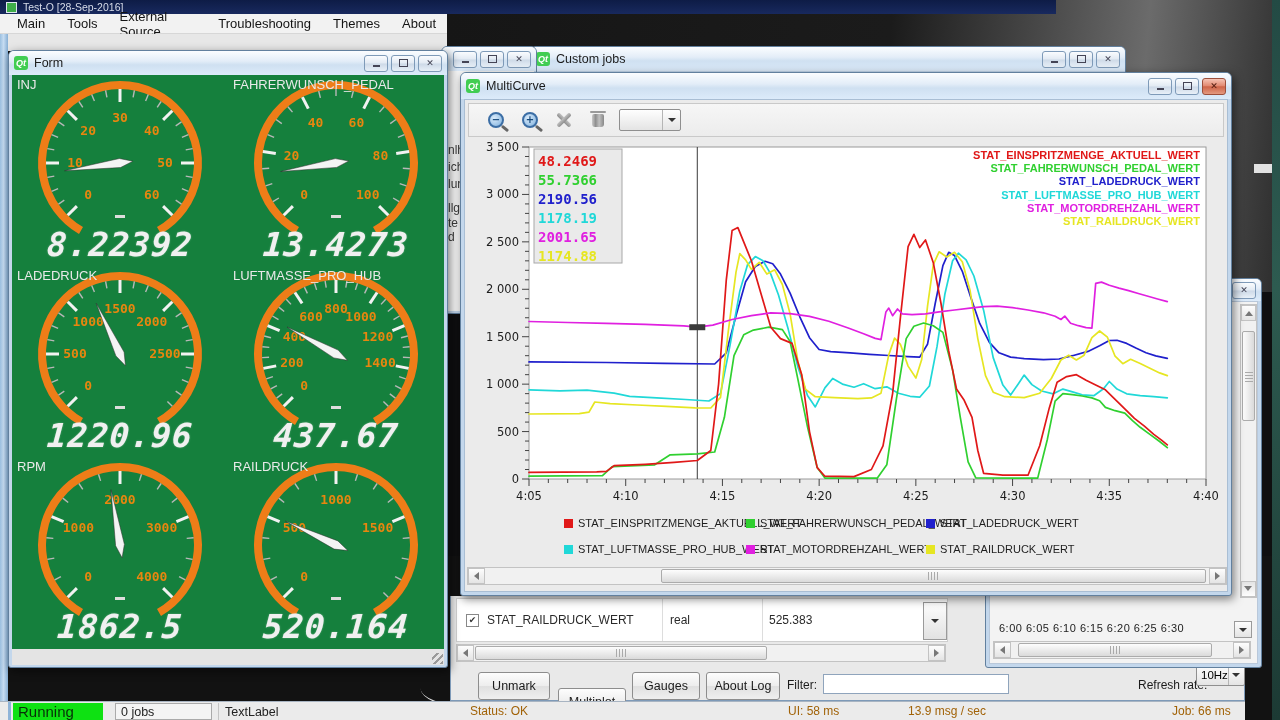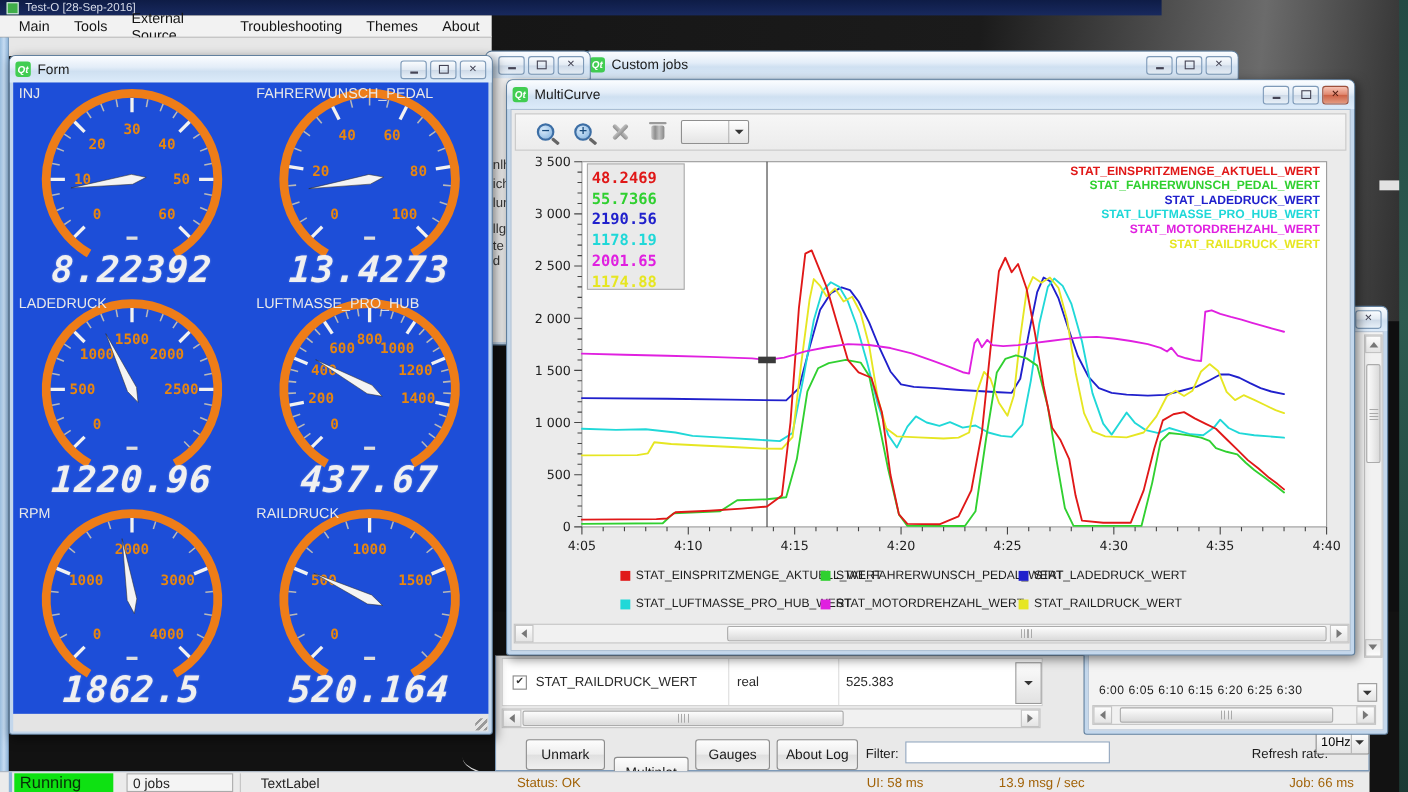--- a/index.html
+++ b/index.html
@@ -37,21 +37,21 @@
     font:italic 700 9px "Liberation Sans",sans-serif;display:flex;align-items:center;justify-content:center;flex:0 0 auto}
   .wbtns{margin-left:auto;display:flex;gap:3px}
   .wbtn{width:22px;height:15px;border:1px solid #7e9ab8;border-radius:3px;display:flex;align-items:center;
     justify-content:center;font:700 9px "DejaVu Sans",sans-serif;color:#445;
     background:linear-gradient(#fafcfe,#e2eaf3 48%,#cdd9e7 52%,#e8f0f8)}
   .wbtn.close-red{background:linear-gradient(#f6c3b4,#e28a72 45%,#ce6448 52%,#e49a80);border-color:#9c4f3b;color:#4f1a0e}
   .maxglyph{width:7px;height:6px;border:1.5px solid #445}
   .minglyph{width:7px;height:2px;background:#445;margin-top:6px}
   
   #form-win{left:8px;top:50px;width:440px;height:618px;z-index:7}
-  #form-content{position:absolute;left:3px;top:24px;width:432px;height:574px;background:#1d4ed8}
+  #form-content{position:absolute;left:3px;top:24px;width:432px;height:574px;background:#15803d}
   #form-bottom{position:absolute;left:3px;top:598px;width:432px;height:16px;background:#e4e4e4}
   .grip{position:absolute;right:1px;bottom:1px;width:11px;height:11px;
     background:repeating-linear-gradient(135deg,transparent 0 3px,#9a9a9a 3px 5px)}
   .gaugecell{position:absolute;width:216px;height:191px}
   .glabel{position:absolute;top:2px;left:5px;color:#e9e9e9;font-size:13px;z-index:2}
   .gsvg{position:absolute;left:0;top:4px;width:216px;height:176px}
   .gdigits{position:absolute;left:0;right:0;bottom:2px;text-align:center;color:#f0f0f0;z-index:2;
     font:italic 700 33px "DejaVu Sans Mono",monospace;transform:skewX(-4deg);letter-spacing:1px;
     text-shadow:0 0 2px rgba(255,255,255,.35)}
   
@@ -119,21 +119,21 @@
     font-size:12px;padding:0 4px;box-sizing:border-box}
   .bp-label{position:absolute;font-size:12px;color:#1c1c1c;white-space:nowrap}
   
   #statusbar{left:0;top:701px;width:1245px;height:19px;background:#ebebeb;border-top:1px solid #a8b4c2;z-index:10}
   #sb-blue{position:absolute;left:8px;top:0;width:3px;height:19px;background:#8fb4d8}
   #sb-running{position:absolute;left:13px;top:1px;width:90px;height:17px;background:#0ee112;color:#083008;
     font-size:15px;display:flex;align-items:center;padding-left:5px;box-sizing:border-box}
   #sb-jobs{position:absolute;left:115px;top:1px;width:97px;height:17px;background:#f4f4f4;border:1px solid #aaa;
     font-size:12.5px;color:#222;display:flex;align-items:center;padding-left:5px;box-sizing:border-box}
   #sb-textlabel{position:absolute;left:218px;top:1px;width:64px;height:17px;border-left:1px solid #c4c4c4;
-    font-size:12.5px;color:#222;display:flex;align-items:center;padding-left:18px;box-sizing:border-box}
+    font-size:12.5px;color:#222;display:flex;align-items:center;padding-left:6px;box-sizing:border-box}
   .sb-text{position:absolute;top:2px;font-size:12px;color:#a16207;white-space:nowrap}
   svg text{font-family:"DejaVu Sans Mono",monospace}
   svg .axlabel{font-family:"DejaVu Sans",sans-serif}
   svg .plotleg{font-family:"Liberation Sans",sans-serif;font-weight:700}
 </style>
 </head>
 <body>
 
 <div class="abs" id="desk-tr"></div>
 <div class="abs" id="desk-bottom">

